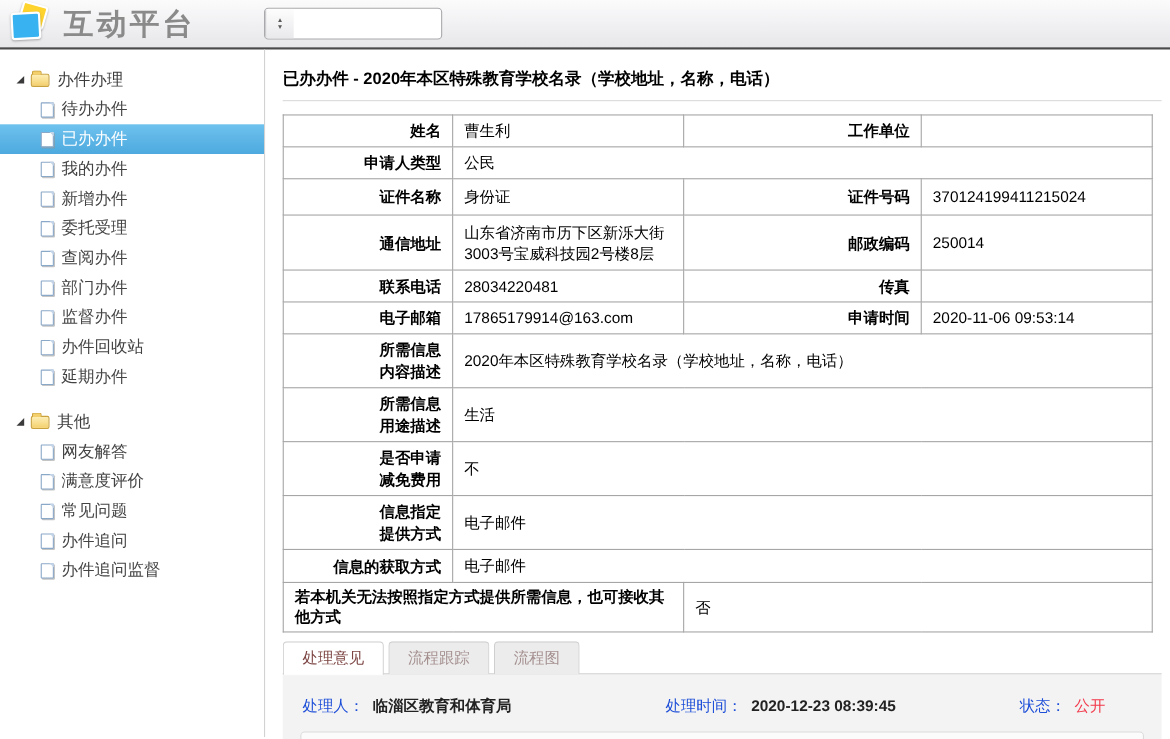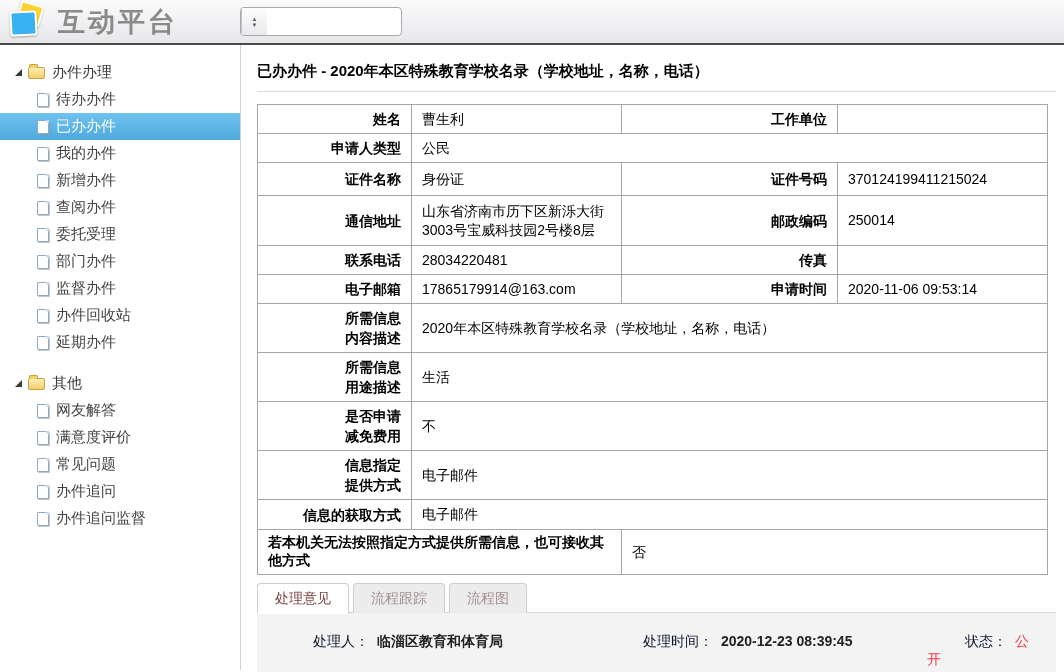--- a/index.html
+++ b/index.html
@@ -73,21 +73,21 @@
   .tabs { display:flex; gap:4px; margin-top:8px; position:relative; z-index:2; }
   .tab { padding:6px 17px 5px 17px; font-size:14px; background:#ececec;
     color:#a59090; border:1px solid #cfcfcf; border-bottom:none;
     border-radius:4px 4px 0 0; cursor:pointer; }
   .tab.active { background:#fff; color:#7c4543; border-bottom:1px solid #fff;
     margin-bottom:-1px; }
   .panel { background:#f3f3f3; border-top:1px solid #d6d6d6; height:160px;
     margin-top:-1px; }
   .meta { display:flex; padding:20px 18px 0 18px; font-size:14px; align-items:baseline; }
   .meta .grp1 { width:330px; } .meta .grp2 { width:322px; } .meta .grp3 { flex:1; }
-  .meta .mlabel { color:#0f172a; margin-right:4px;margin-left:38px; }
+  .meta .mlabel { color:#1d4ed8; margin-right:4px; }
   .meta .mval { color:#222; font-weight:bold; }
   .meta .mval-red { color:#f2384a; }
   .reply-box { margin:14px 16px 0 16px; background:#fbfbfb;
     border:1px solid #dcdcdc; border-radius:4px; padding:13px 14px;
     font-size:14px; color:#333; min-height:44px; }
 </style>
 </head>
 <body>
 
 <div class="header">
@@ -123,25 +123,25 @@
       <div class="tree-item">
         <span class="doc-icon"></span>
         <span>我的办件</span>
       </div>
       <div class="tree-item">
         <span class="doc-icon"></span>
         <span>新增办件</span>
       </div>
       <div class="tree-item">
         <span class="doc-icon"></span>
+        <span>委托受理</span>
+      </div>
+      <div class="tree-item">
+        <span class="doc-icon"></span>
         <span>查阅办件</span>
-      </div>
-      <div class="tree-item">
-        <span class="doc-icon"></span>
-        <span>委托受理</span>
       </div>
       <div class="tree-item">
         <span class="doc-icon"></span>
         <span>部门办件</span>
       </div>
       <div class="tree-item">
         <span class="doc-icon"></span>
         <span>监督办件</span>
       </div>
       <div class="tree-item">

